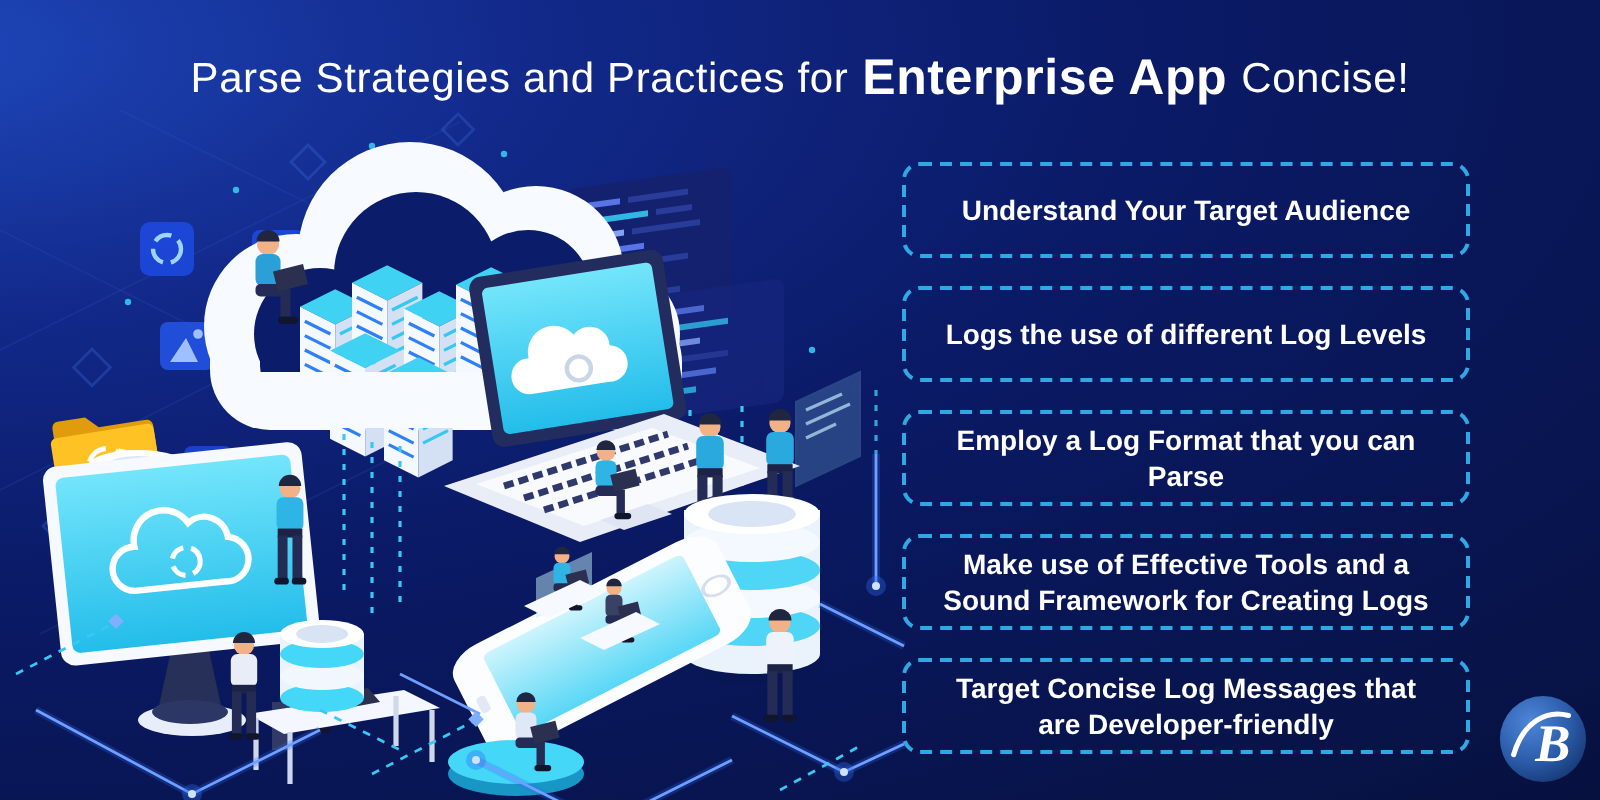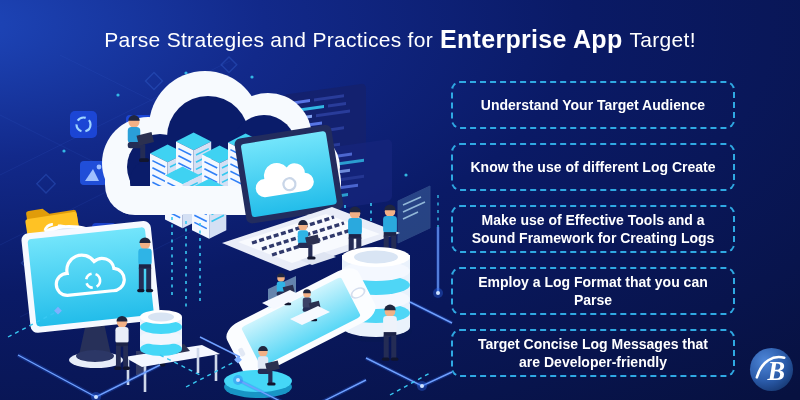--- a/index.html
+++ b/index.html
@@ -23,21 +23,21 @@
   }
   .illu{position:absolute;left:0;top:55px;width:460px;height:345px;}
   .logo{position:absolute;right:5px;bottom:7px;width:47px;height:47px;}
 </style>
 </head>
 <body>
 
 <div class="stage">
 
   <div class="title">
-    <span>Parse Strategies and Practices for</span><span class="hl">Enterprise App</span><span>Target!</span>
+    <span>Parse Strategies and Practices for</span><span class="hl">Enterprise App</span><span>Concise!</span>
   </div>
 
   <svg class="illu" viewBox="0 0 460 345" aria-hidden="true">
     <defs>
       <linearGradient id="scrG" x1="0" y1="0" x2="0" y2="1">
         <stop offset="0" stop-color="#73e5fb"></stop>
           <stop offset="1" stop-color="#23bdea"></stop>
       </linearGradient>
       <linearGradient id="scr2" x1="0" y1="0" x2="0" y2="1">
         <stop offset="0" stop-color="#cdf4fd"></stop>
@@ -396,27 +396,27 @@
         </g>
       </g>
     </g>
   </svg>
 
   <div class="panel">
     <div class="sbox">
         <span>Understand Your Target Audience</span>
       </div>
     <div class="sbox">
-        <span>Know the use of different Log Create</span>
+        <span>Logs the use of different Log Levels</span>
+      </div>
+    <div class="sbox">
+        <span>Employ a Log Format that you can Parse</span>
       </div>
     <div class="sbox">
         <span>Make use of Effective Tools and a Sound Framework for Creating Logs</span>
-      </div>
-    <div class="sbox">
-        <span>Employ a Log Format that you can Parse</span>
       </div>
     <div class="sbox">
         <span>Target Concise Log Messages that are Developer-friendly</span>
       </div>
   </div>
 
   <svg class="logo" viewBox="0 0 48 48">
     <defs>
       <radialGradient id="lg" cx="35%" cy="30%" r="80%">
         <stop offset="0" stop-color="#4e86d8"></stop>

